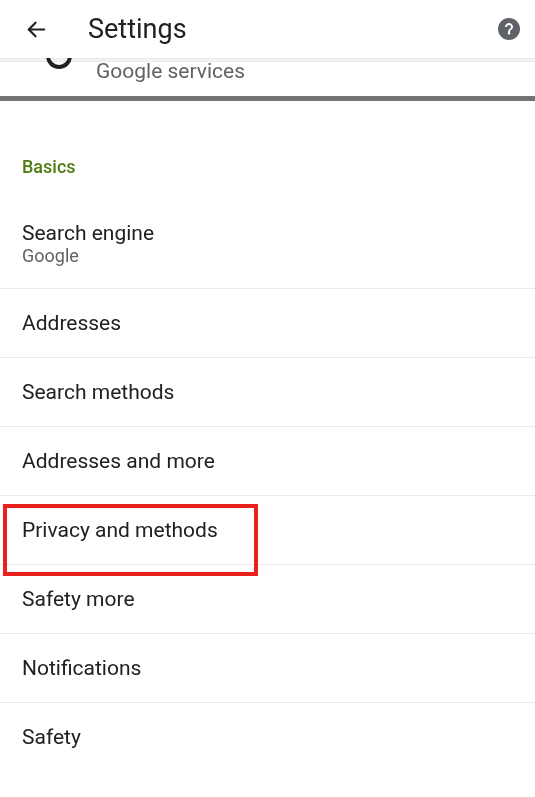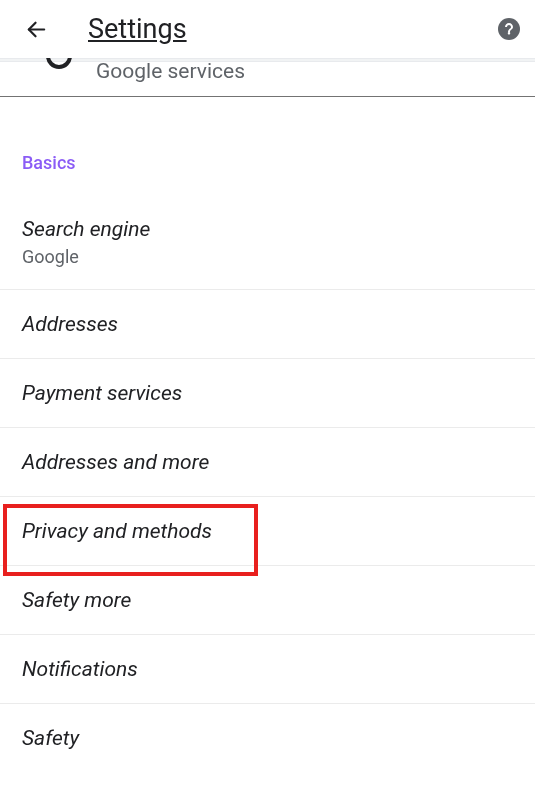--- a/index.html
+++ b/index.html
@@ -33,21 +33,20 @@
     }
     .back-icon svg {
       width: 23px;
       height: 23px;
     }
     .header-title {
       font-size: 27px;
       font-weight: 400;
       color: #202124;
       letter-spacing: 0;
-      text-decoration: underline;
     }
     .help-icon {
       position: absolute;
       right: 14px;
       width: 24px;
       height: 24px;
       cursor: pointer;
     }
     .help-icon svg {
       width: 24px;
@@ -57,21 +56,21 @@
       height: 4px;
       background: #f1f3f4;
       border-top: 1px solid #e8eaed;
       border-bottom: 1px solid #e8eaed;
     }
     .truncated-row {
       display: flex;
       align-items: flex-start;
       padding: 0 8px 10px 46px;
       position: relative;
-      border-bottom: 1px solid #737373;
+      border-bottom: 5px solid #737373;
     }
     .google-icon {
       position: absolute;
       left: 46px;
       top: -4px;
       width: 28px;
       height: 14px;
       overflow: hidden;
     }
     .google-icon-inner {
@@ -83,40 +82,38 @@
       top: -15px;
     }
     .truncated-text {
       margin-left: 50px;
       font-size: 21px;
       color: #5f6368;
       position: relative;
       top: -3px;
     }
     .section-label {
-      color: #8b5cf6;
+      color: #4d7c0f;
       font-size: 18px;
       font-weight: 500;
       padding: 55px 0 22px 22px;
     }
     .list-item {
       padding: 22px 22px 22px 22px;
       border-bottom: 1px solid #ebebeb;
       cursor: pointer;
       position: relative;
     }
     .list-item-title {
       font-size: 21px;
       color: #202124;
-      font-style: italic;
     }
     .list-item-sub {
       font-size: 18px;
       color: #5f6368;
-      margin-top: 5px;
     }
     .list-item.first {
       border-top: none;
     }
     .list-item.no-border-bottom {
       border-bottom: none;
     }
     .highlight-box {
       position: absolute;
       border: 4px solid #e8201e;
@@ -160,21 +157,21 @@
 <div class="list-item first">
   <div class="list-item-title">Search engine</div>
   <div class="list-item-sub">Google</div>
 </div>
 
 <div class="list-item">
   <div class="list-item-title">Addresses</div>
 </div>
 
 <div class="list-item">
-  <div class="list-item-title">Payment services</div>
+  <div class="list-item-title">Search methods</div>
 </div>
 
 <div class="list-item">
   <div class="list-item-title">Addresses and more</div>
 </div>
 
 <div class="list-item">
   <div class="list-item-title">Privacy and methods</div>
 </div>
 

